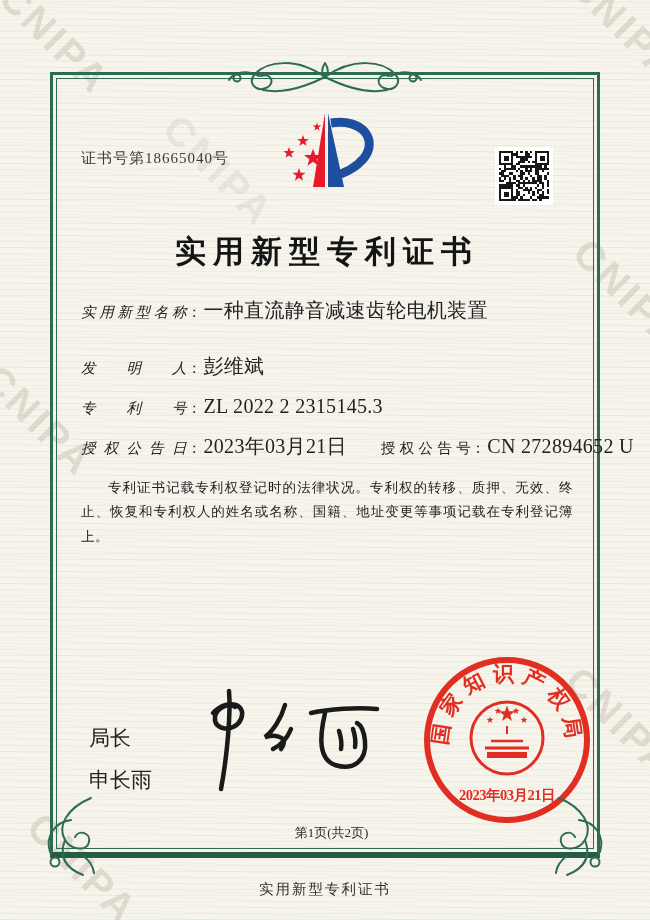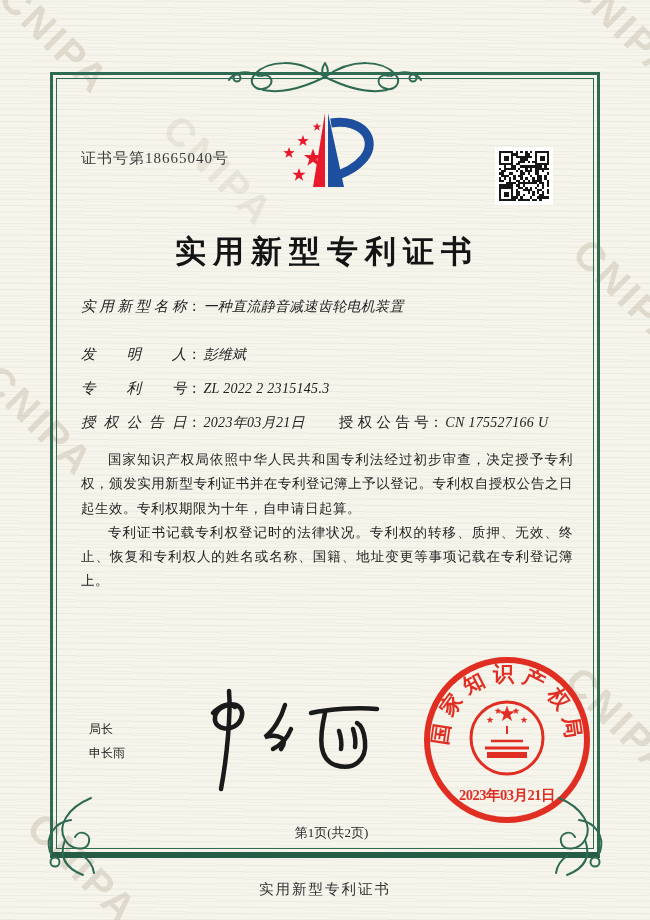--- a/index.html
+++ b/index.html
@@ -55,30 +55,30 @@
     margin-top:8px; text-align:center; font-size:31px; font-weight:700;
     letter-spacing:7px; color:#141414;
   }
 
   .fields { margin-top:24px; font-size:14.5px; color:#222; }
   .f-row { margin-bottom:15px; white-space:nowrap; }
   .f-row.gap-lg { margin-bottom:29px; }
   .f-lbl { display:inline-block; width:106px; text-align:justify; text-align-last:justify; letter-spacing:0.5px;font-style:italic; }
   .f-lbl-sm { display:inline-block; width:90px; text-align:justify; text-align-last:justify; }
   .f-colon { display:inline-block; margin-right:2px; }
-  .f-val { font-size:14px; letter-spacing:0.3px;font-style:italic; }
+  .f-val { font-size:20px; letter-spacing:0.3px; }
   .pair2 { margin-left:34px; }
 
   .paras { margin-top:16px; font-size:13.5px; line-height:1.8; color:#1f1f1f; }
   .paras p { text-indent:2em; text-align:justify; letter-spacing:0.5px; }
 
   .sign-block {
     position:absolute; left:36px; top:642px;
     font-family:"Liberation Sans","DejaVu Sans",sans-serif;
-    font-size:12px; color:#222; line-height:2;
+    font-size:21px; color:#222; line-height:2;
   }
   .signature { position:absolute; left:116px; top:608px; }
 
   .seal { position:absolute; right:4px; bottom:26px; width:172px; height:172px; opacity:0.95; mix-blend-mode:multiply; }
 
   .page-ind { position:absolute; left:0; right:0; bottom:10px; text-align:center; font-size:13px; color:#2a2a2a;margin-left:13px; }
 
   .outside-note { position:absolute; left:0; right:0; top:880px; text-align:center; font-size:14.5px; letter-spacing:2px; color:#333; z-index:2; }
 
   svg .green-line { stroke:#2f6b52; fill:none; stroke-width:2; stroke-linecap:round; }
@@ -608,26 +608,25 @@
         <div class="f-row gap-lg">
           <span class="f-lbl">实用新型名称</span><span class="f-colon">：</span><span class="f-val">一种直流静音减速齿轮电机装置</span>
         </div>
         <div class="f-row">
           <span class="f-lbl">发明人</span><span class="f-colon">：</span><span class="f-val">彭维斌</span>
         </div>
         <div class="f-row">
           <span class="f-lbl">专利号</span><span class="f-colon">：</span><span class="f-val">ZL 2022 2 2315145.3</span>
         </div>
         <div class="f-row">
-          <span class="f-lbl">授权公告日</span><span class="f-colon">：</span><span class="f-val">2023年03月21日</span><span class="pair2"><span class="f-lbl-sm">授权公告号</span><span class="f-colon">：</span><span class="f-val">CN 175527166 U</span></span>
+          <span class="f-lbl">授权公告日</span><span class="f-colon">：</span><span class="f-val">2023年03月21日</span><span class="pair2"><span class="f-lbl-sm">授权公告号</span><span class="f-colon">：</span><span class="f-val">CN 272894652 U</span></span>
         </div>
       </div>
 
       <div class="paras">
-        <p>国家知识产权局依照中华人民共和国专利法经过初步审查，决定授予专利权，颁发实用新型专利证书并在专利登记簿上予以登记。专利权自授权公告之日起生效。专利权期限为十年，自申请日起算。</p>
         <p>专利证书记载专利权登记时的法律状况。专利权的转移、质押、无效、终止、恢复和专利权人的姓名或名称、国籍、地址变更等事项记载在专利登记簿上。</p>
       </div>
 
       <div class="sign-block">
         <div>局长</div>
         <div>申长雨</div>
       </div>
 
       <svg class="signature" width="230" height="110" viewBox="0 0 230 110">
         <g stroke="#1a1a1a" stroke-width="4.5" fill="none" stroke-linecap="round">

